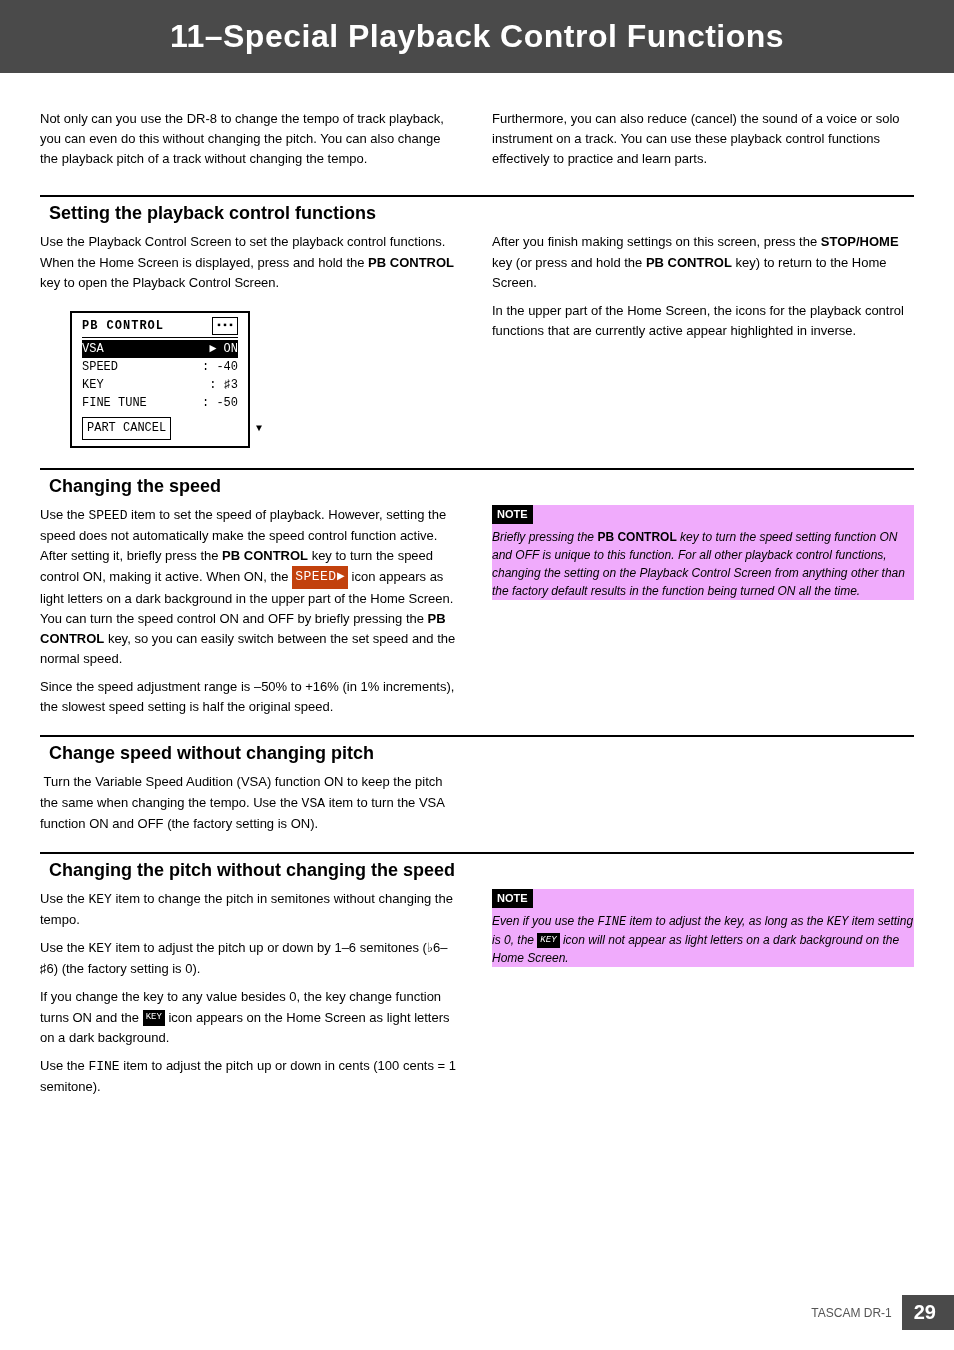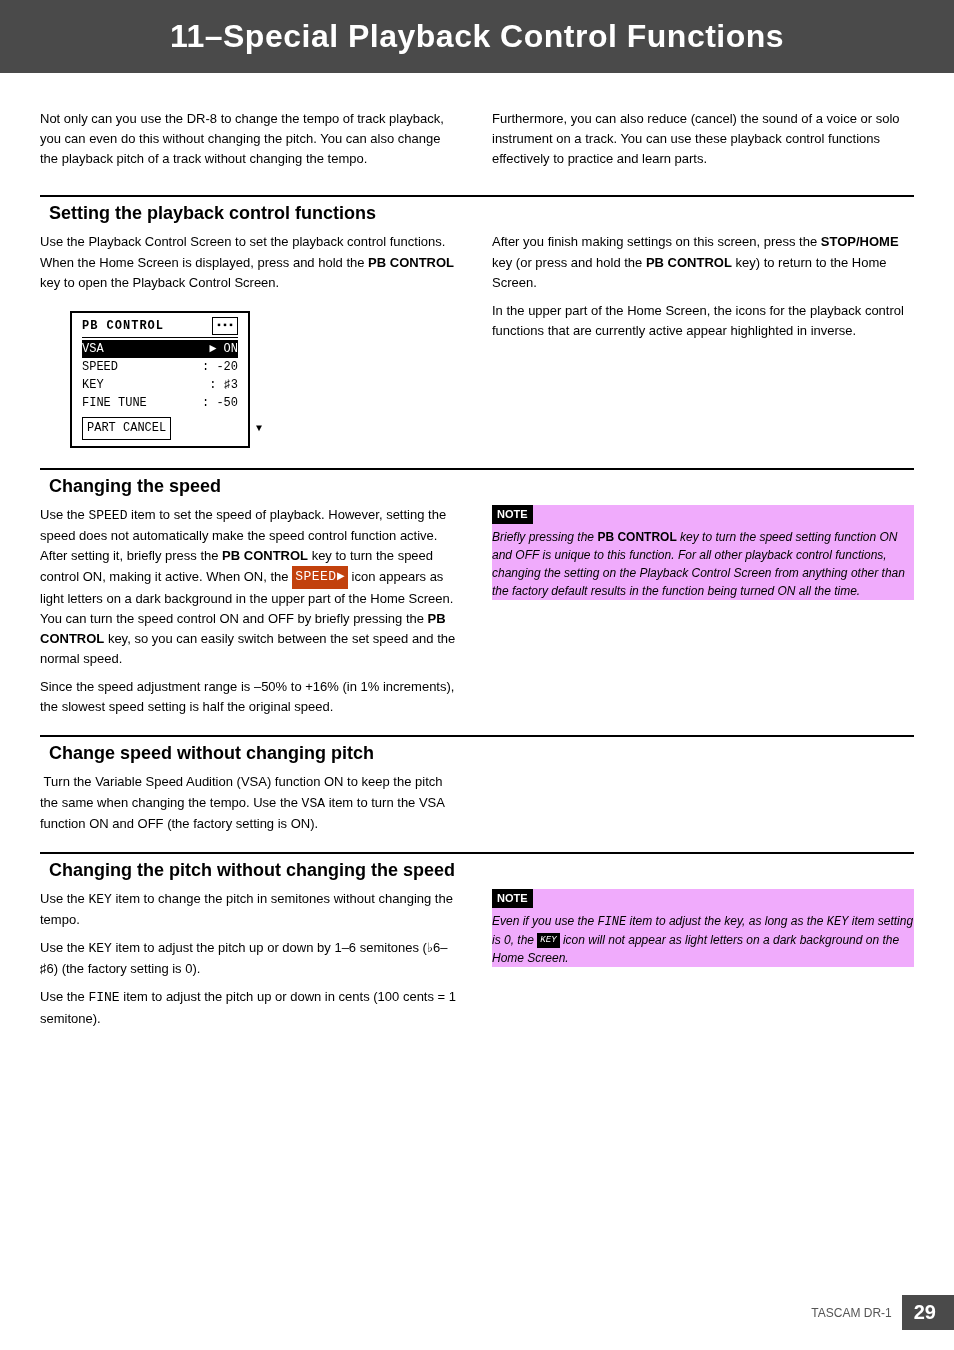--- a/index.html
+++ b/index.html
@@ -240,21 +240,21 @@
           <div class="screen-title-row">
             <span class="screen-title">PB CONTROL</span>
             <span class="screen-battery">▪▪▪</span>
           </div>
           <div class="screen-row highlighted">
             <span class="screen-key">VSA</span>
             <span class="screen-val">► ON</span>
           </div>
           <div class="screen-row">
             <span class="screen-key">SPEED</span>
-            <span class="screen-val">: -20</span>
+            <span class="screen-val">: -40</span>
           </div>
           <div class="screen-row">
             <span class="screen-key">KEY</span>
             <span class="screen-val">: ♯3</span>
           </div>
           <div class="screen-row">
             <span class="screen-key">FINE TUNE</span>
             <span class="screen-val">: -50</span>
           </div>
           <div style="margin-top:3px;">
@@ -318,20 +318,23 @@
     </div>
     <div class="section-body">
       <div class="section-left">
         <p>
           Use the <span class="mono">KEY</span> item to change the pitch in semitones without changing the tempo.
         </p>
         <p>
           Use the <span class="mono">KEY</span> item to adjust the pitch up or down by 1–6 semitones (♭6–♯6) (the factory setting is 0).
         </p>
         <p>
+          If you change the key to any value besides 0, the key change function turns ON and the <span class="key-icon">KEY</span> icon appears on the Home Screen as light letters on a dark background.
+        </p>
+        <p>
           Use the <span class="mono">FINE</span> item to adjust the pitch up or down in cents (100 cents = 1 semitone).
         </p>
       </div>
       <div class="section-right">
         <div class="note-box">
           <div class="note-label">NOTE</div>
           <p class="note-text">
             <em>Even if you use the </em><span class="mono" style="font-style:italic;">FINE</span><em> item to adjust the key, as long as the </em><span class="mono" style="font-style:italic;">KEY</span><em> item setting is 0, the </em><span class="key-icon">KEY</span><em> icon will not appear as light letters on a dark background on the Home Screen.</em>
           </p>
         </div>

